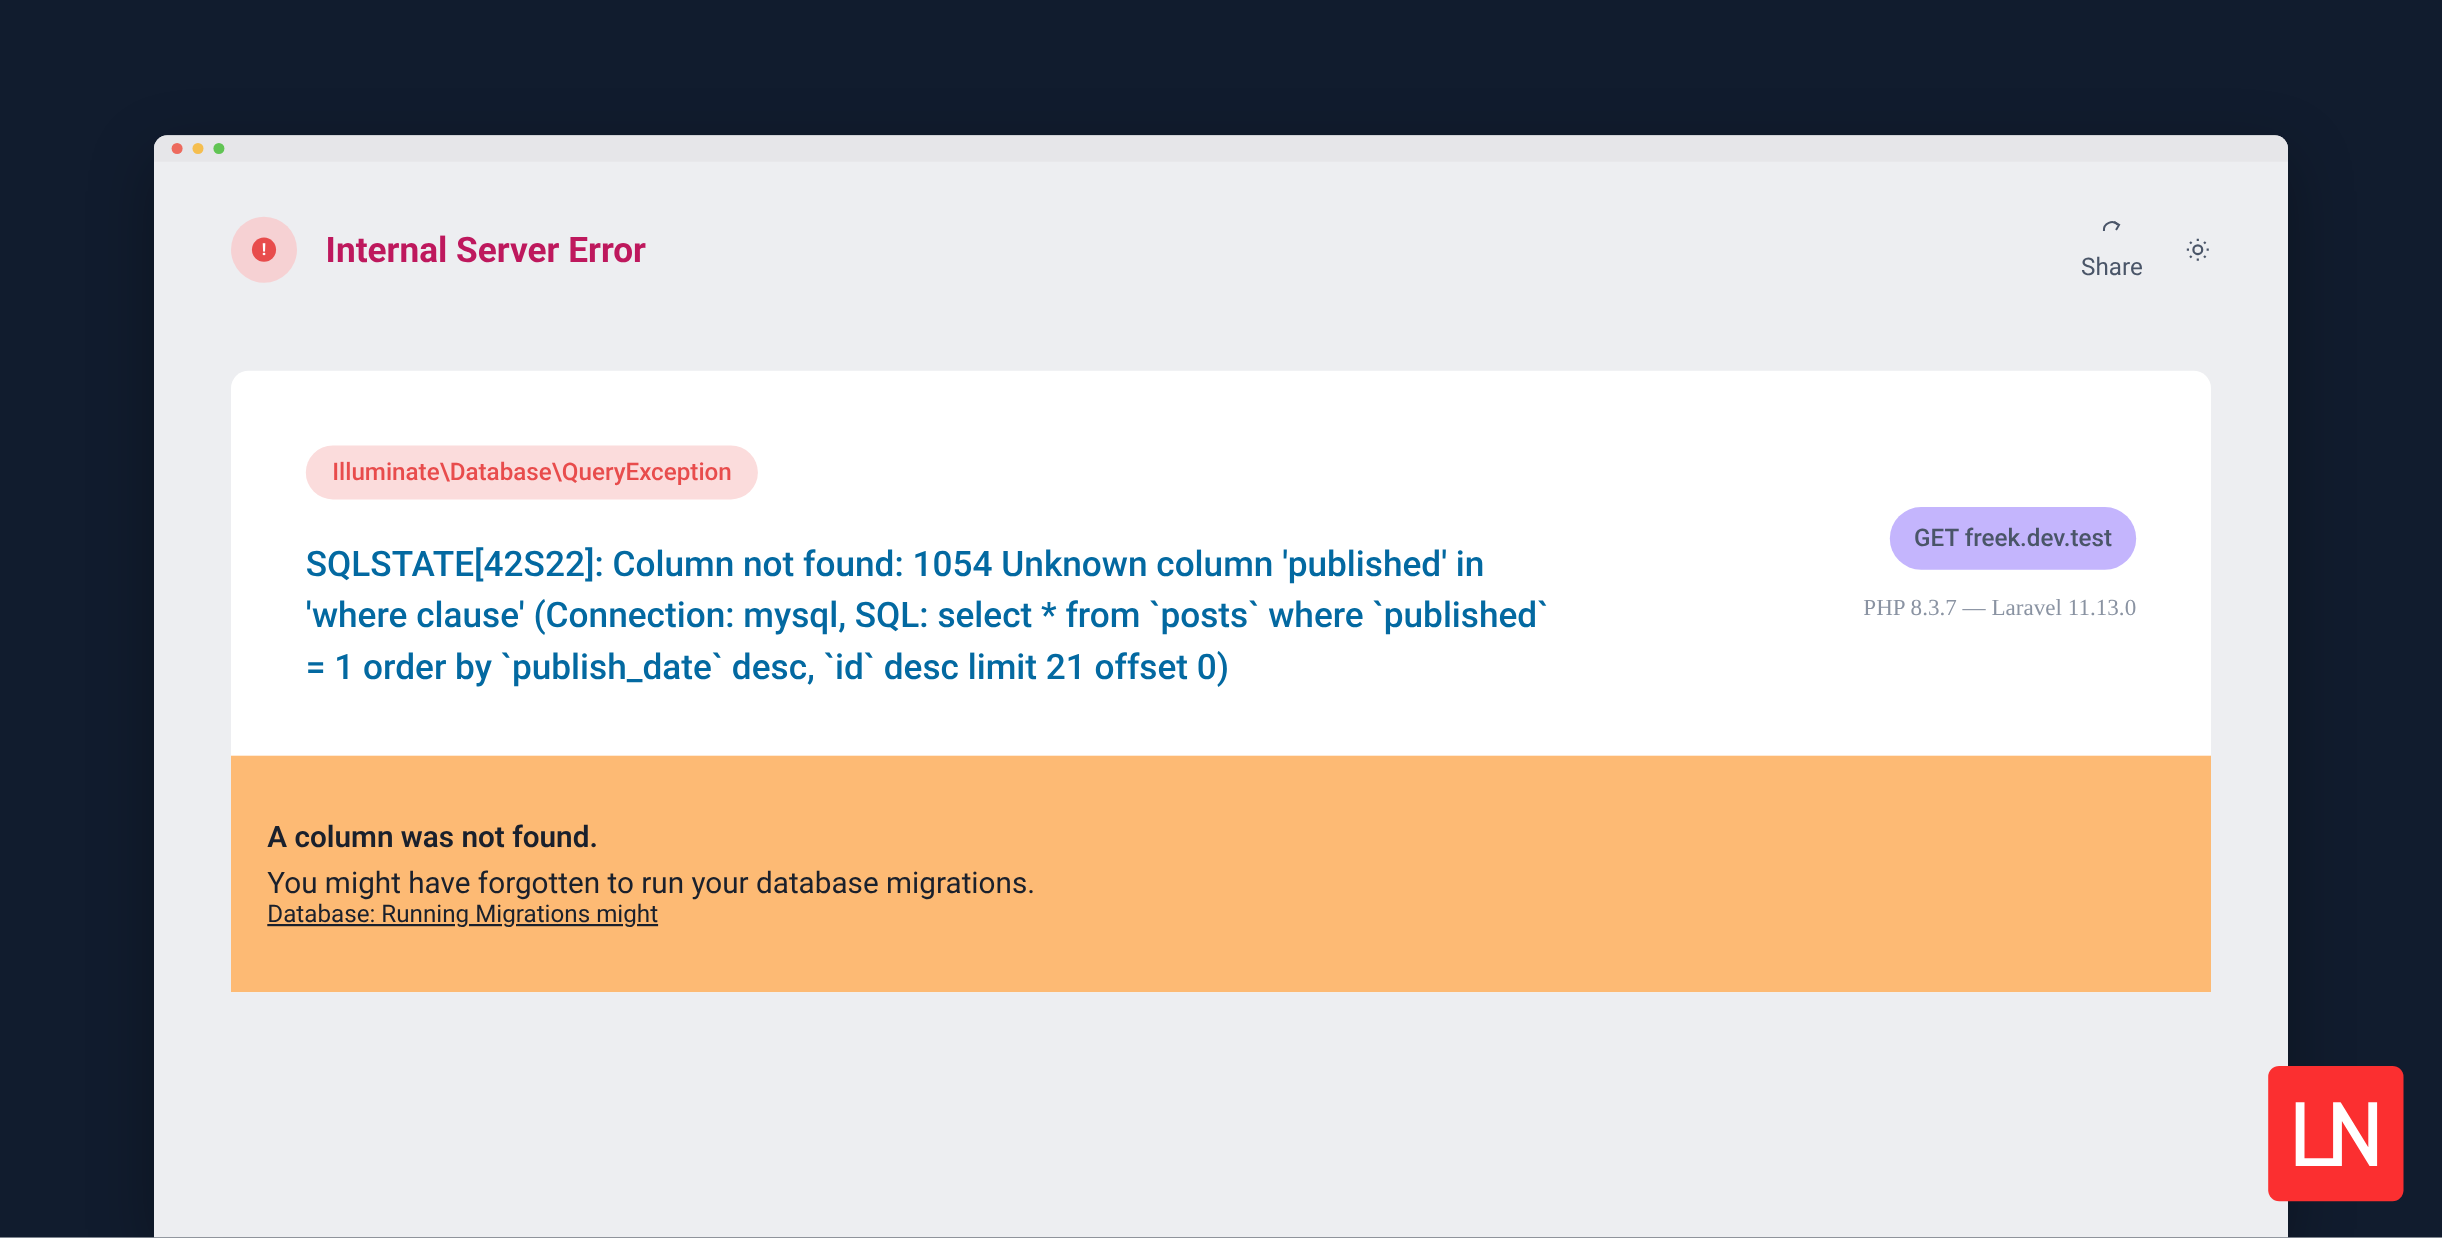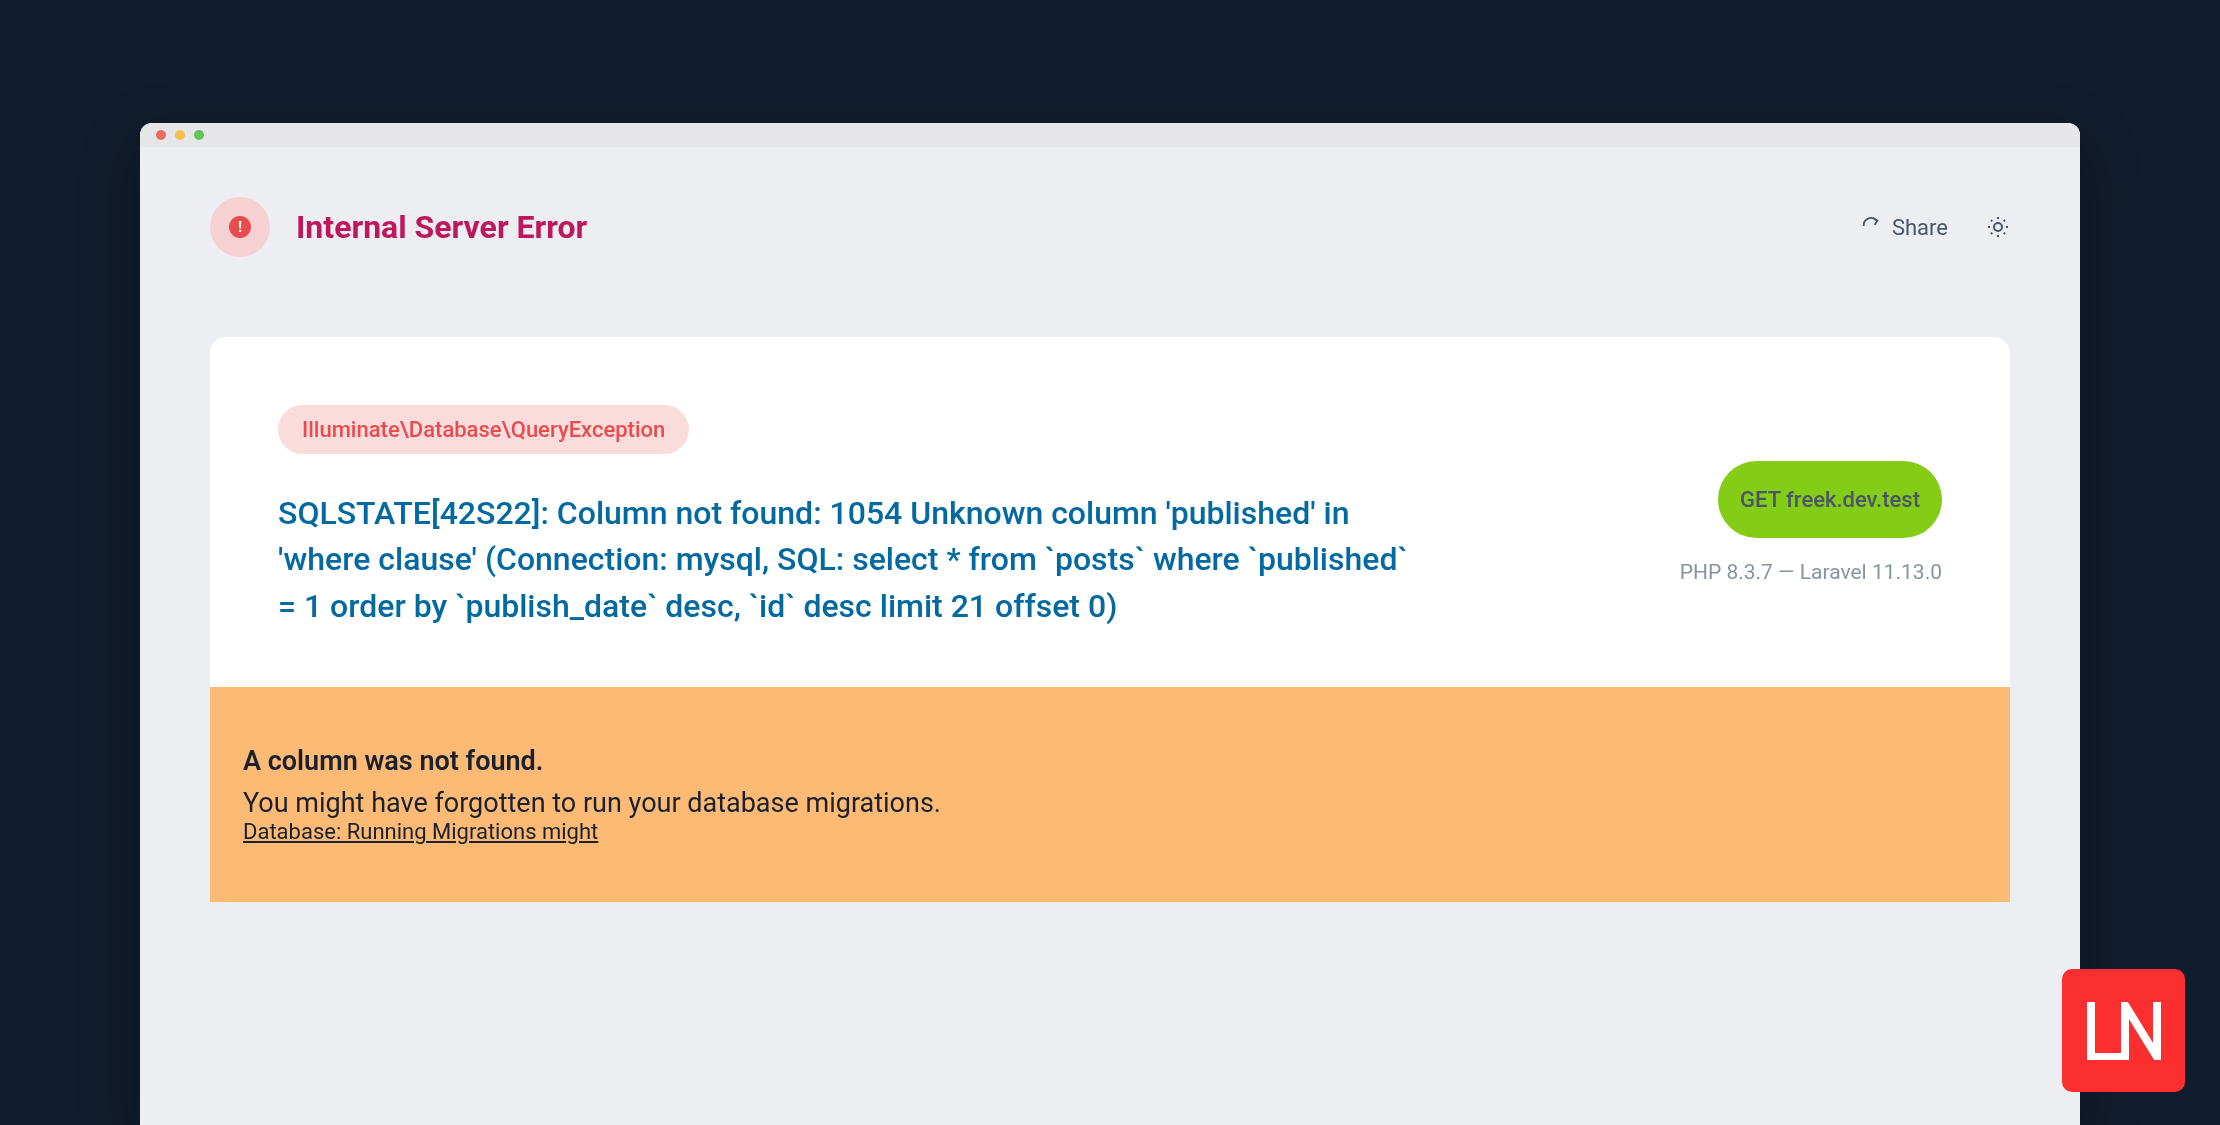--- a/index.html
+++ b/index.html
@@ -91,25 +91,26 @@
     }
     
     .header-right {
       display: flex;
       align-items: center;
       gap: 38px;
     }
     
     .share-button {
       display: flex;
-      align-items: flex-start;
+      align-items: center;
       gap: 10px;
       color: #4a5568;
       font-size: 22px;
       cursor: pointer;
+      flex-direction: column;
     }
     
     .share-icon {
       width: 22px;
       height: 22px;
     }
     
     .theme-toggle {
       width: 24px;
       height: 24px;
@@ -157,31 +158,32 @@
     
     .card-right {
       display: flex;
       flex-direction: column;
       align-items: flex-end;
       gap: 22px;
       padding-top: 56px;
     }
     
     .request-badge {
-      background: #84cc16;
+      background: #c4b5fd;
       color: #4a5568;
       font-size: 22px;
       font-weight: 500;
-      padding: 26px 22px;
+      padding: 16px 22px;
       border-radius: 999px;
     }
     
     .version-info {
       color: #8a93a2;
       font-size: 21px;
+      font-family: Liberation Serif, serif;
     }
     
     .hint-section {
       background: #fdba74;
       padding: 58px 33px;
     }
     
     .hint-title {
       font-size: 27px;
       font-weight: 600;

